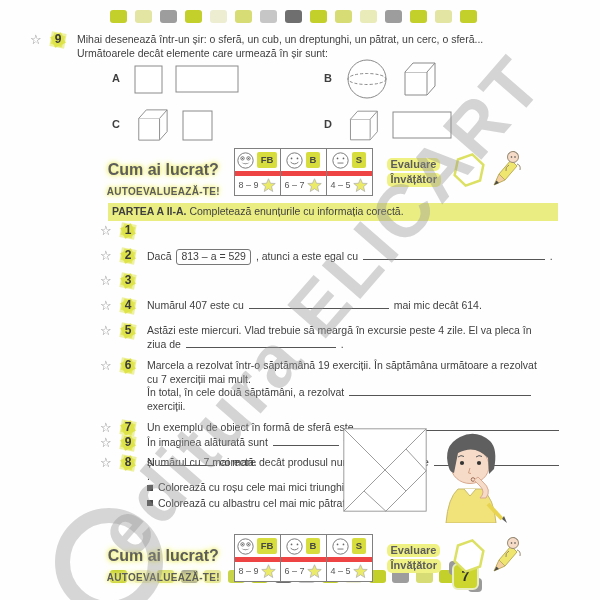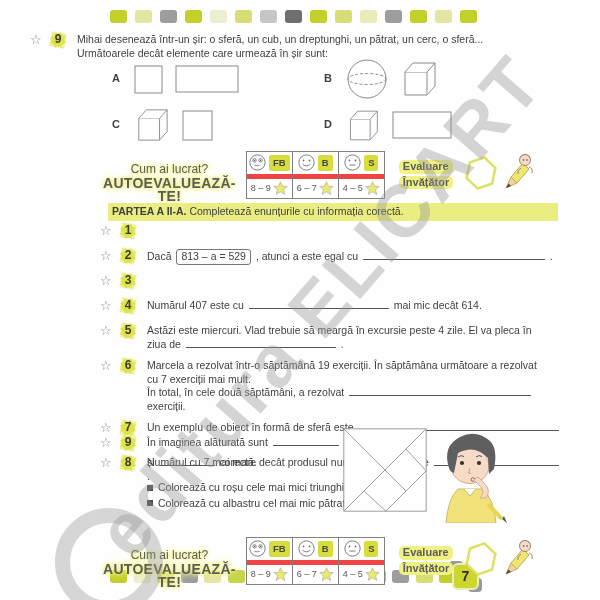--- a/index.html
+++ b/index.html
@@ -37,24 +37,24 @@
   #part2-header{left:108px;top:203px;width:442px;background:#eaee82;padding:2px 4px;}
   #part2-header b{font-weight:bold;}
   
   #options{left:112px;top:58px;width:408px;display:grid;grid-template-columns:212px 1fr;row-gap:8px;}
   .option{display:flex;align-items:center;gap:12px;}
   .opt-letter{font-weight:bold;font-size:11px;width:10px;}
   .shape svg{display:block;}
   
   .eval-strip{left:103px;width:420px;display:flex;align-items:center;gap:10px;}
   .eval-prompt{width:138px;text-align:center;}
-  .eval-prompt .l1{font-weight:normal;font-size:12px;color:#5c5c5c;
+  .eval-prompt .l1{font-weight:bold;font-size:16px;color:#5c5c5c;
      text-shadow:0 0 3px #f0f183,0 0 5px #f0f183,0 0 7px #f0f183;margin-top:17px;}
-  .eval-prompt .l2{font-weight:bold;font-size:14px;color:#5c5c5c;letter-spacing:.3px;
-     text-shadow:0 0 3px #f0f183,0 0 5px #f0f183,0 0 7px #f0f183;}
+  .eval-prompt .l2{font-weight:bold;font-size:10px;color:#5c5c5c;letter-spacing:.3px;
+     text-shadow:0 0 3px #f0f183,0 0 5px #f0f183,0 0 7px #f0f183;margin-top:8px;}
   .grade-table{display:flex;border:1.5px solid #808080;background:#fff;}
   .grade-col{width:45px;}
   .grade-col + .grade-col{border-left:1px solid #808080;}
   .grade-top{height:22px;border-bottom:5px solid #ef4444;display:flex;align-items:center;justify-content:center;gap:3px;}
   .grade-bottom{height:19px;display:flex;align-items:center;justify-content:center;gap:2px;}
   .grade-chip{background:#d6dd3c;color:#474747;font-weight:bold;font-size:9.5px;padding:1px 4px;border-radius:2px;}
   .grade-range{font-size:9px;color:#555;}
   .teacher{display:flex;flex-direction:column;gap:2px;align-items:flex-start;margin-left:4px;}
   .teacher span{font-weight:bold;font-size:11px;color:#5c5c5c;background:#f0f183;border-radius:5px;padding:0 4px;}
   .hexagon{margin-left:2px;}

